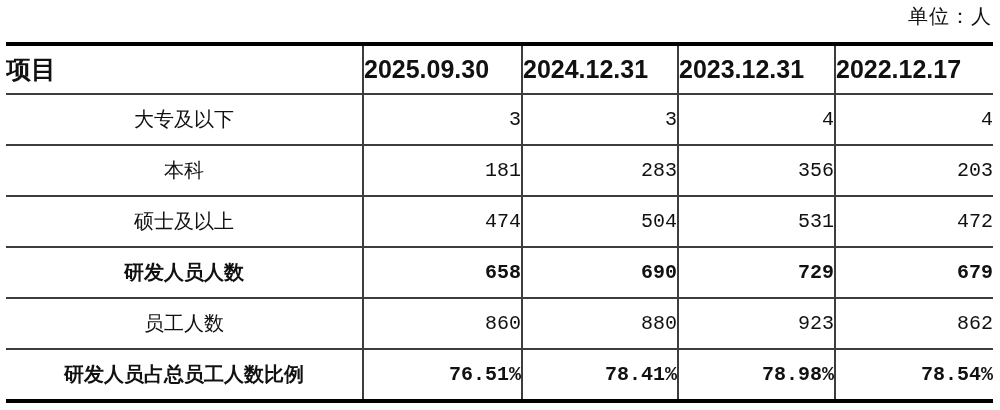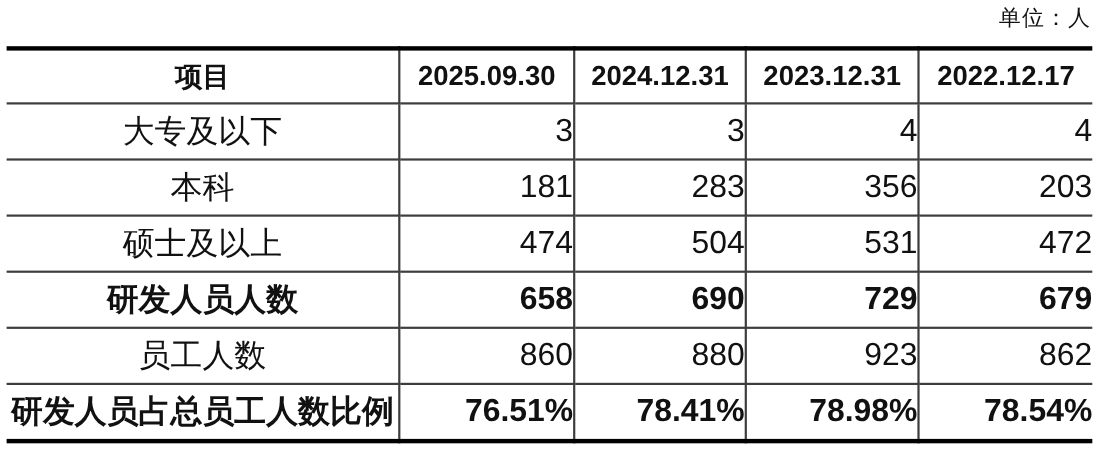--- a/index.html
+++ b/index.html
@@ -40,30 +40,31 @@
   }
   table.data-table th:first-child,
   table.data-table td:first-child { border-left: none; }
   table.data-table th:last-child,
   table.data-table td:last-child { border-right: none; }
 
   table.data-table th {
     height: 47px;
     font-size: 25px;
     font-weight: bold;
-    text-align: center;
+    text-align: left;
     vertical-align: middle;
   }
   table.data-table th.date-col {
     font-family: "Liberation Sans", "DejaVu Sans", sans-serif;
   }
   table.data-table td {
     height: 49px;
-    font-size: 29px;
+    font-size: 20px;
     vertical-align: middle;
+    font-family: Liberation Mono, monospace;
   }
   td.row-label {
     text-align: center;
     font-family: "Liberation Serif", "DejaVu Serif", serif;
   }
   td.cell-value {
     text-align: right;
     padding-right: 9px;
     font-family: "Liberation Sans", "DejaVu Sans", sans-serif;
   }

